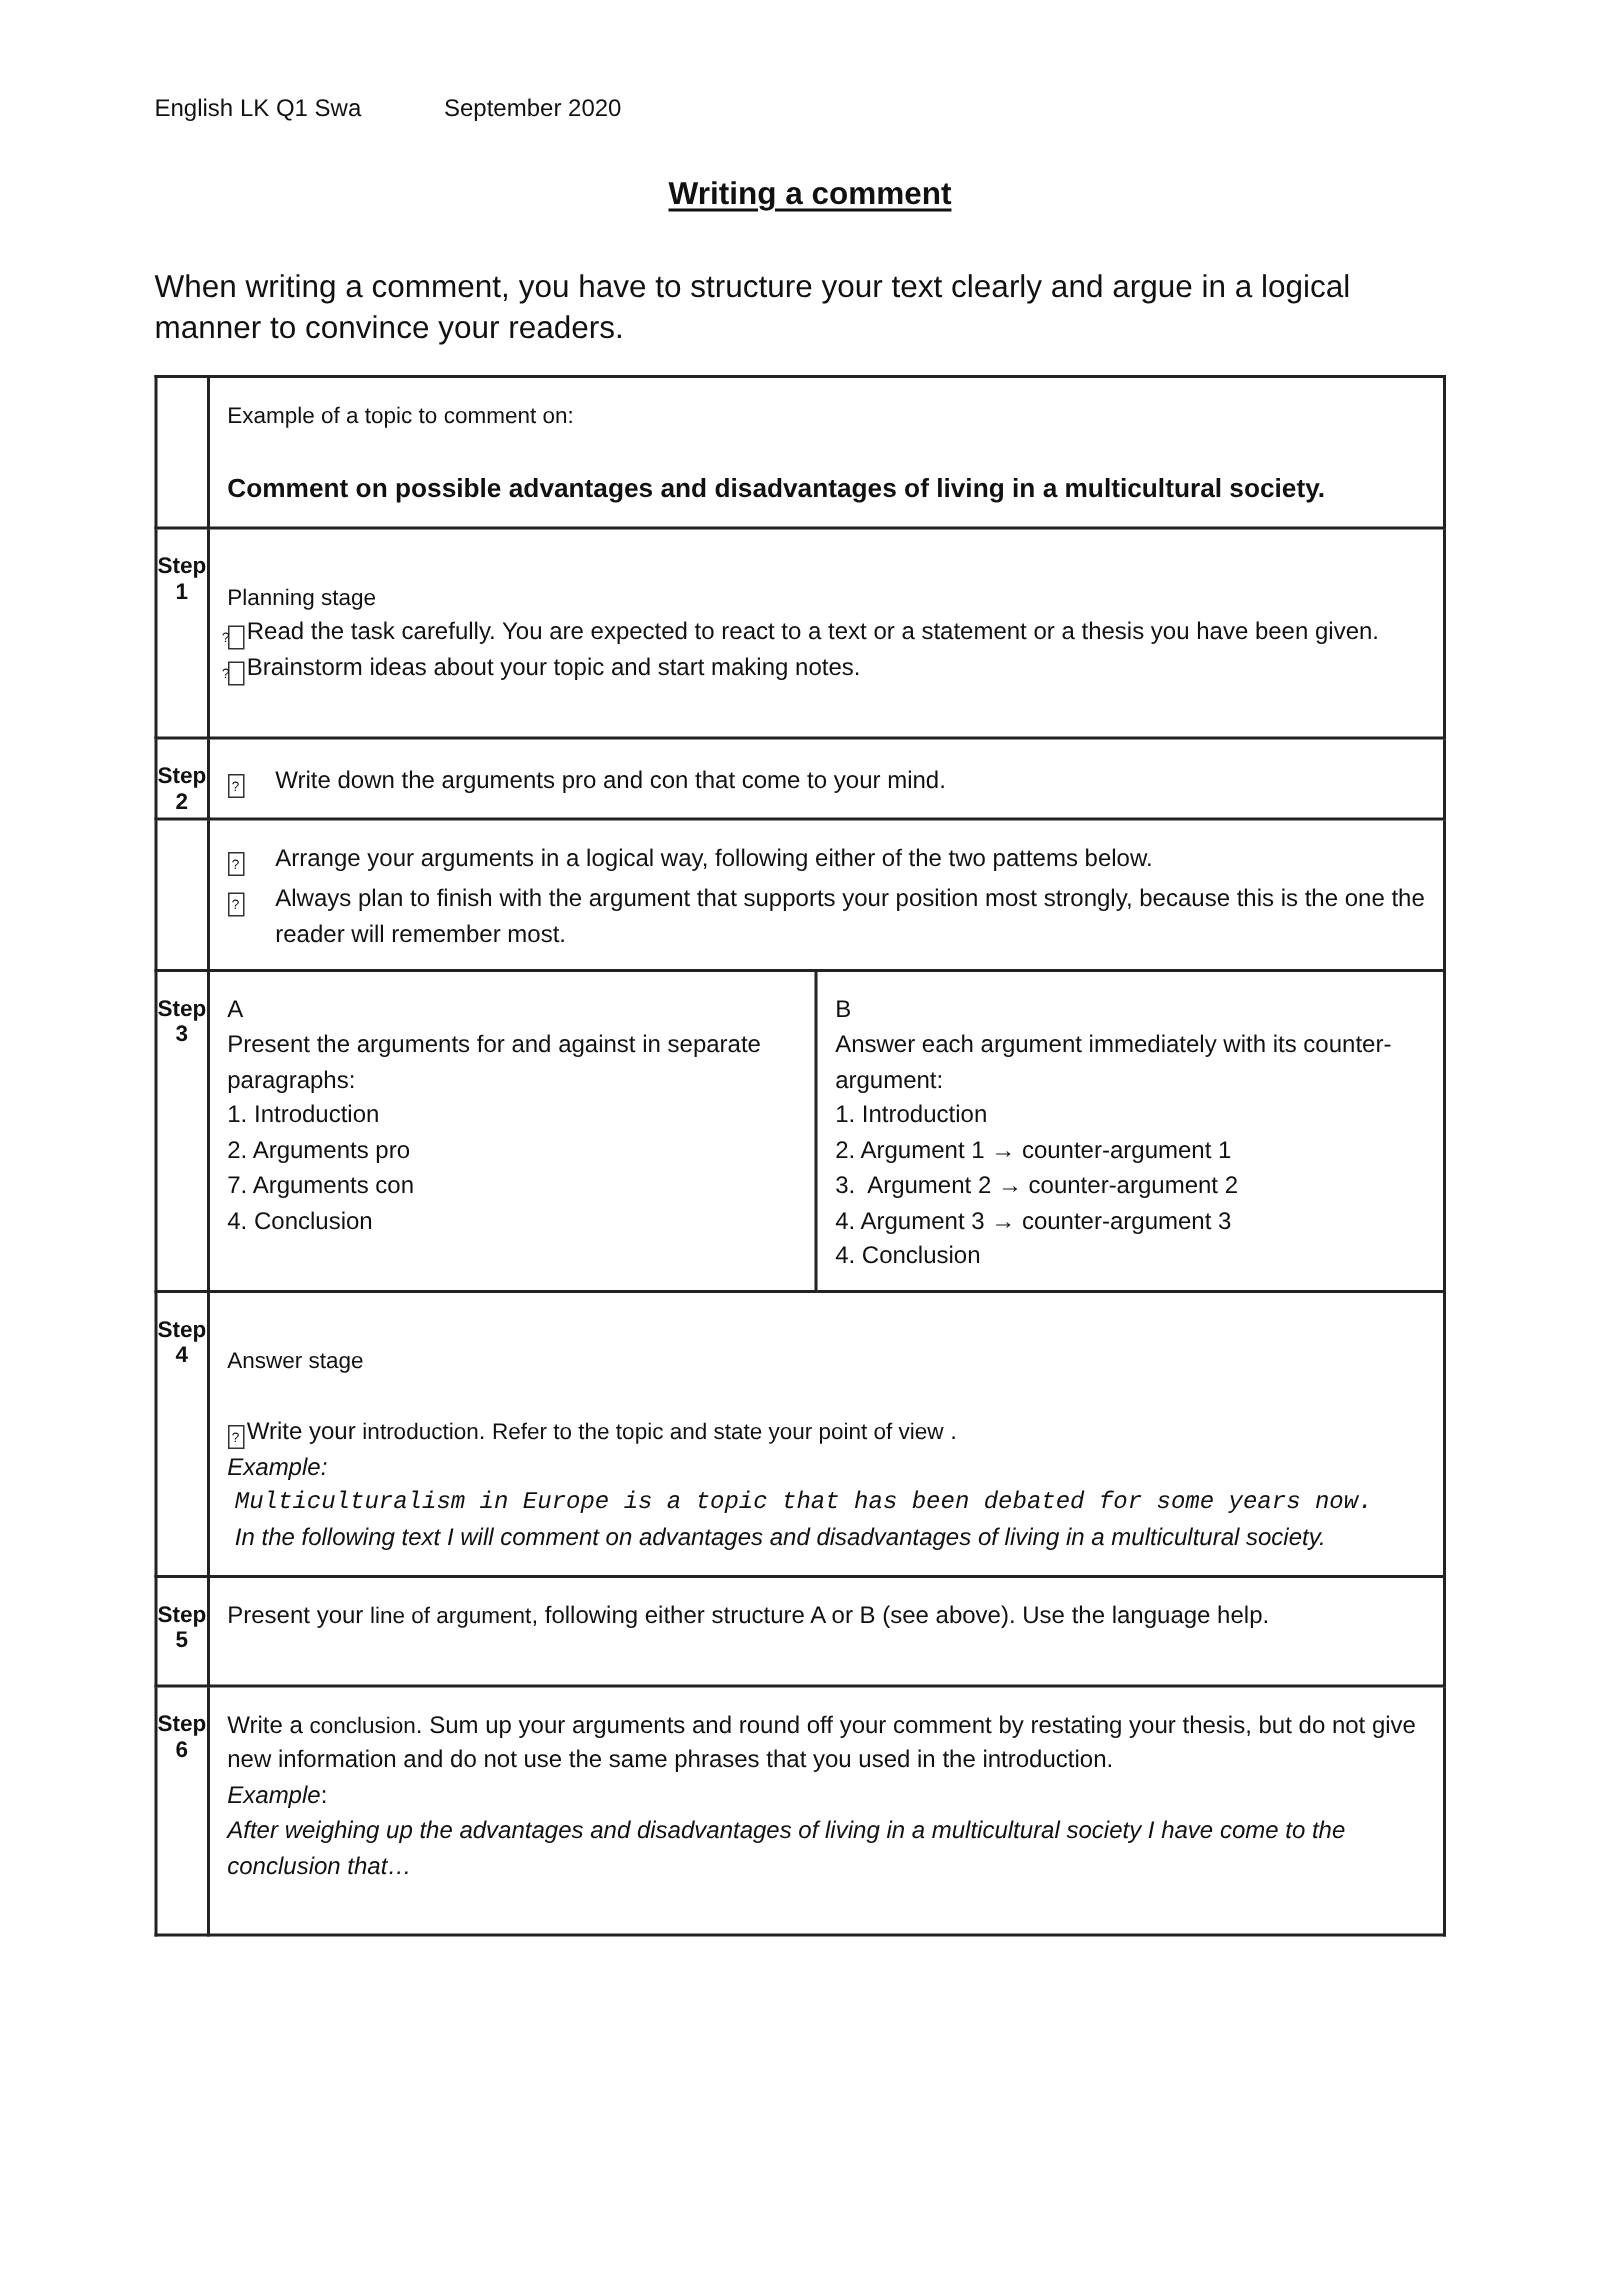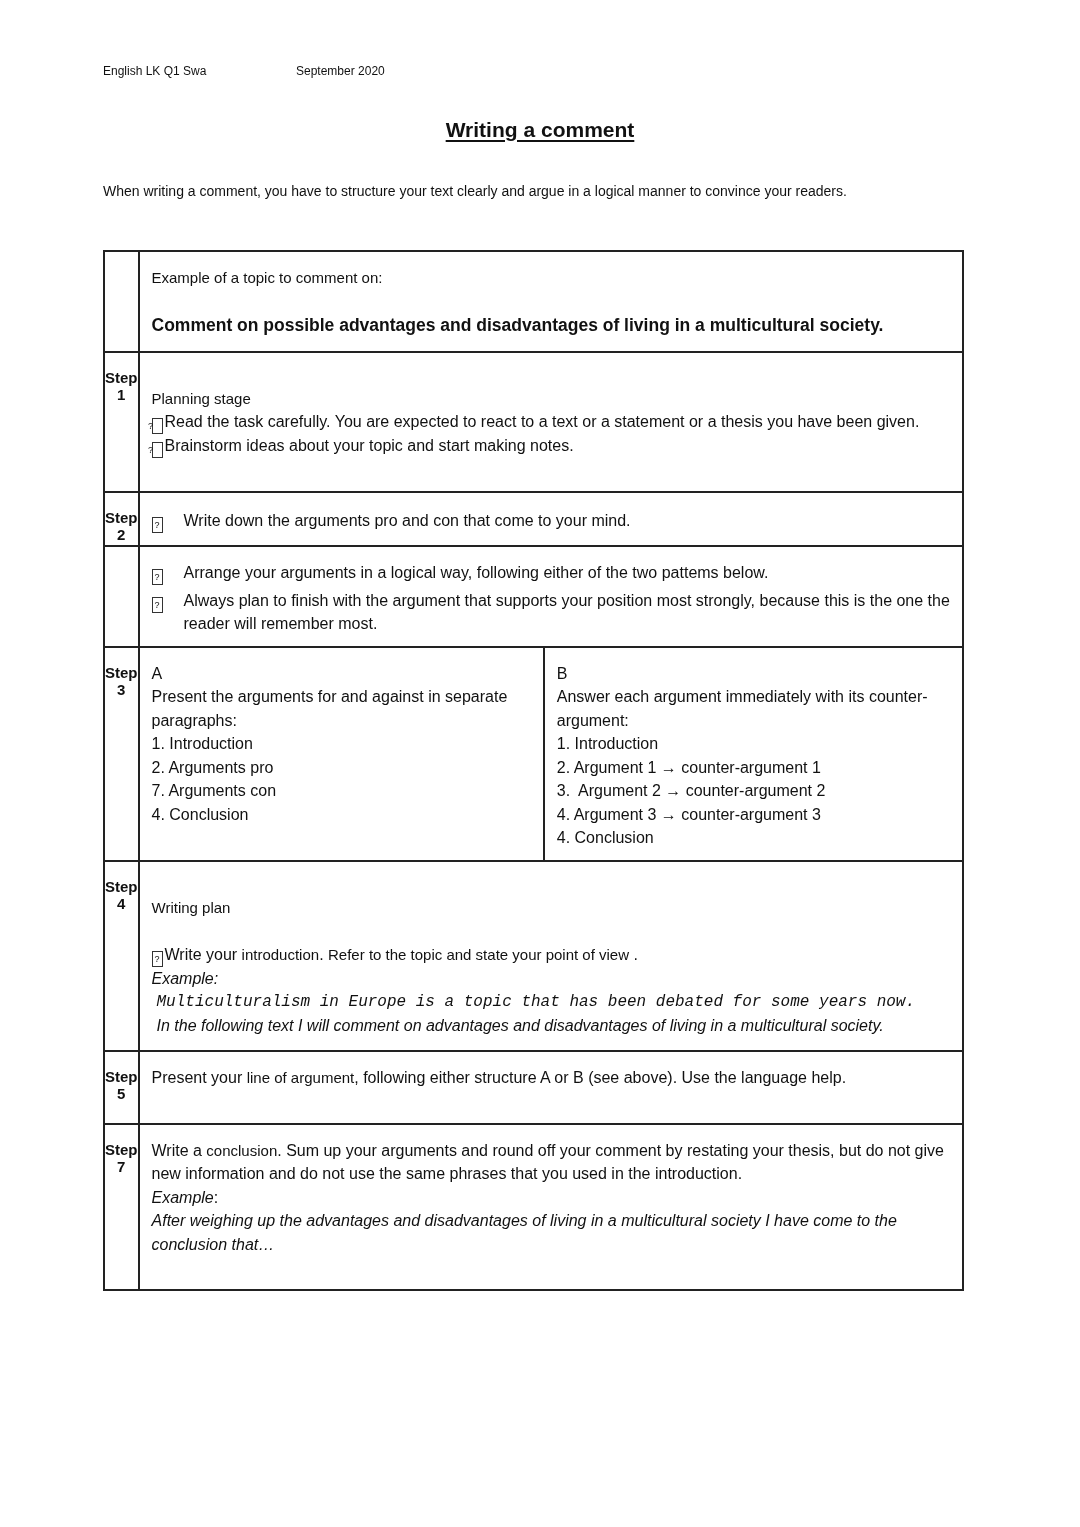--- a/index.html
+++ b/index.html
@@ -1,22 +1,22 @@
 <!DOCTYPE html>
 <html><head>
 <meta charset="utf-8">
 <style>
   html, body { margin: 0; padding: 0; background: #ffffff; }
   body { width: 1080px; height: 1527px; position: relative; color: #111; font-family: "Liberation Sans", sans-serif; }
-  .hdr { position: absolute; top: 64px; left: 103px; font-size: 12px; }
+  .hdr { position: absolute; top: 64px; left: 103px; font-size: 16px; }
   .hdr .date { position: absolute; left: 193px; white-space: nowrap; }
   .hdr .course { white-space: nowrap; }
   .title { position: absolute; top: 118px; left: 0; width: 1080px; text-align: center; font-size: 21px; font-weight: bold; }
   .title span { text-decoration: underline; text-underline-offset: 3px; }
-  .intro { position: absolute; top: 178px; left: 103px; width: 870px; font-size: 14px; line-height: 27px; }
+  .intro { position: absolute; top: 178px; left: 103px; width: 870px; font-size: 21px; line-height: 27px; }
   table.steps { position: absolute; top: 250px; left: 103px; width: 861px; border-collapse: collapse; font-size: 16px; }
   table.steps td { border: 2px solid #222; vertical-align: top; padding: 0; }
   td.label { width: 84px; font-weight: bold; font-size: 15px; text-align: center; padding-top: 16px !important; }
   .cell { padding: 14px 12px 10px 12px; line-height: 23.5px; }
   .topic-intro { font-size: 15px; margin-top: 0; }
   .topic { font-weight: bold; font-size: 17.5px; text-align: left; line-height: 27px; margin-top: 22px; margin-bottom: 2px; }
   .bullet { display: inline-block; width: 9px; height: 14px; border: 1px solid #333; font-size: 9px; line-height: 14px; text-align: center; vertical-align: -2px; margin-right: 2px; }
   .hang { padding-left: 13px; text-indent: -13px; }
   .item2 { display: flex; }
   .item2 .bw { width: 32px; flex: none; }
@@ -111,40 +111,40 @@
         <div>4. Argument 3 → counter-argument 3</div>
         <div>4. Conclusion</div>
       </div>
     </td>
   </tr>
 
   <tr style="height:190px;">
     <td class="label">Step 4</td>
     <td colspan="2">
       <div class="cell">
-        <div class="small-bold" style="margin-bottom:24px;">Writing plan</div>
+        <div class="small-bold" style="margin-bottom:24px;">Answer stage</div>
         <div><span class="bullet">?</span><span>Write your </span><span class="small-bold">introduction</span><span>. </span><span class="small-bold">Refer to the topic and state your point of view</span><span> .</span></div>
         <div class="it">Example:</div>
         <div class="it ex-indent">Multiculturalism in Europe is a topic that has been debated for some years now.</div>
         <div class="it ex-hang">In the following text I will comment on advantages and disadvantages of living in a multicultural society.</div>
       </div>
     </td>
   </tr>
 
   <tr style="height:73px;border-radius:24px;">
     <td class="label">Step 5</td>
     <td colspan="2">
       <div class="cell">
         <span>Present your </span><span class="small-bold">line of argument</span><span>, following either structure A or B (see above). Use the language help.</span>
       </div>
     </td>
   </tr>
 
   <tr style="height:166px;">
-    <td class="label">Step 7</td>
+    <td class="label">Step 6</td>
     <td colspan="2">
       <div class="cell">
         <div><span>Write a </span><span class="small-bold">conclusion</span><span>. Sum up your arguments and round off your comment by restating your thesis, but do not give new information and do not use the same phrases that you used in the introduction.</span></div>
         <div><span class="it">Example</span><span>:</span></div>
         <div class="it">After weighing up the advantages and disadvantages of living in a multicultural society I have come to the conclusion that…</div>
       </div>
     </td>
   </tr>
 </tbody>
   </table>

